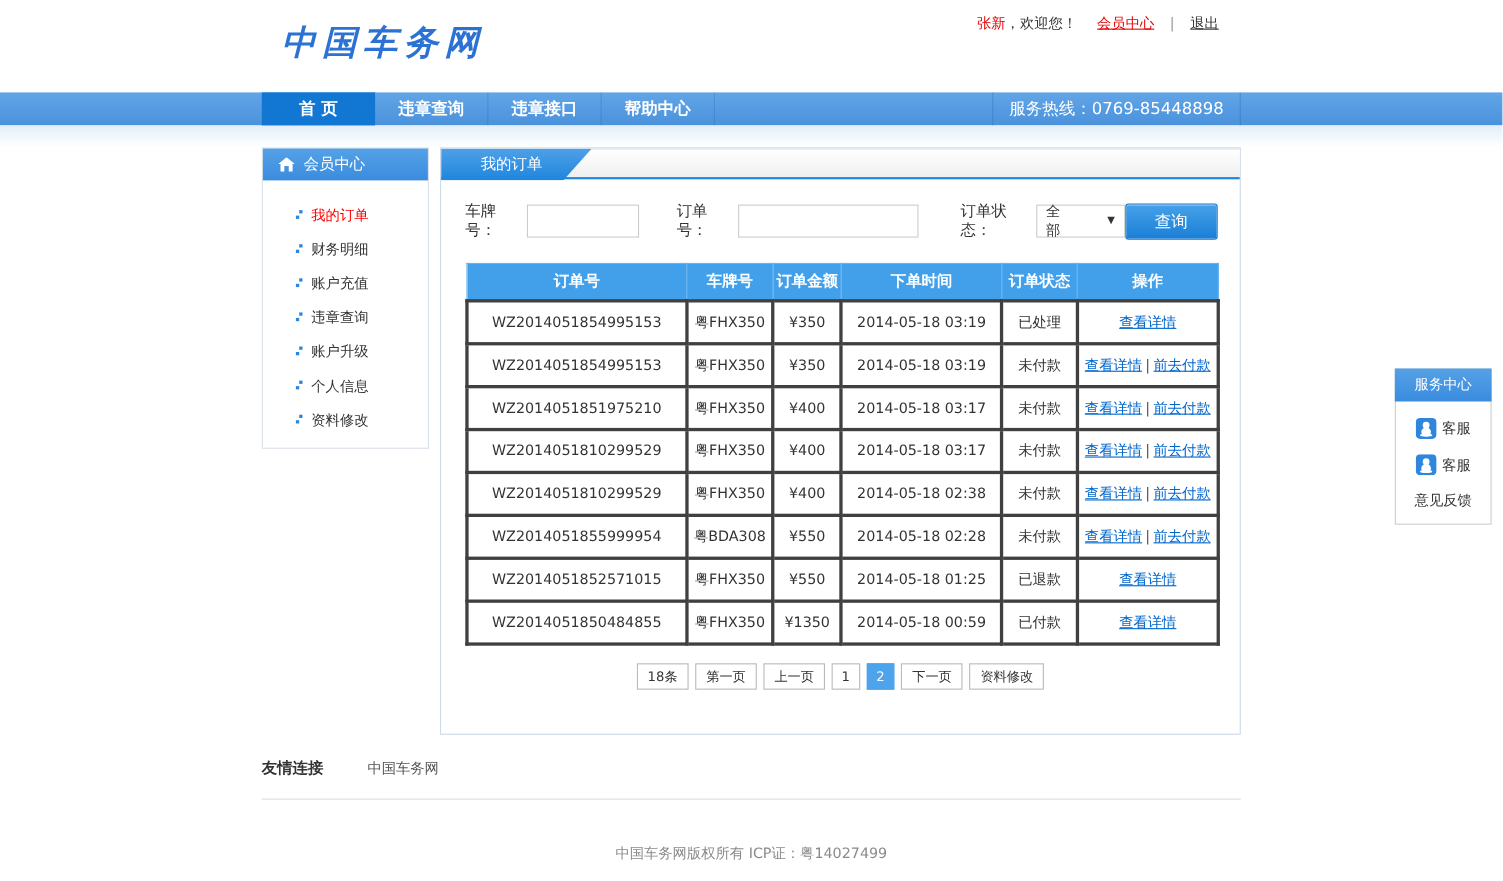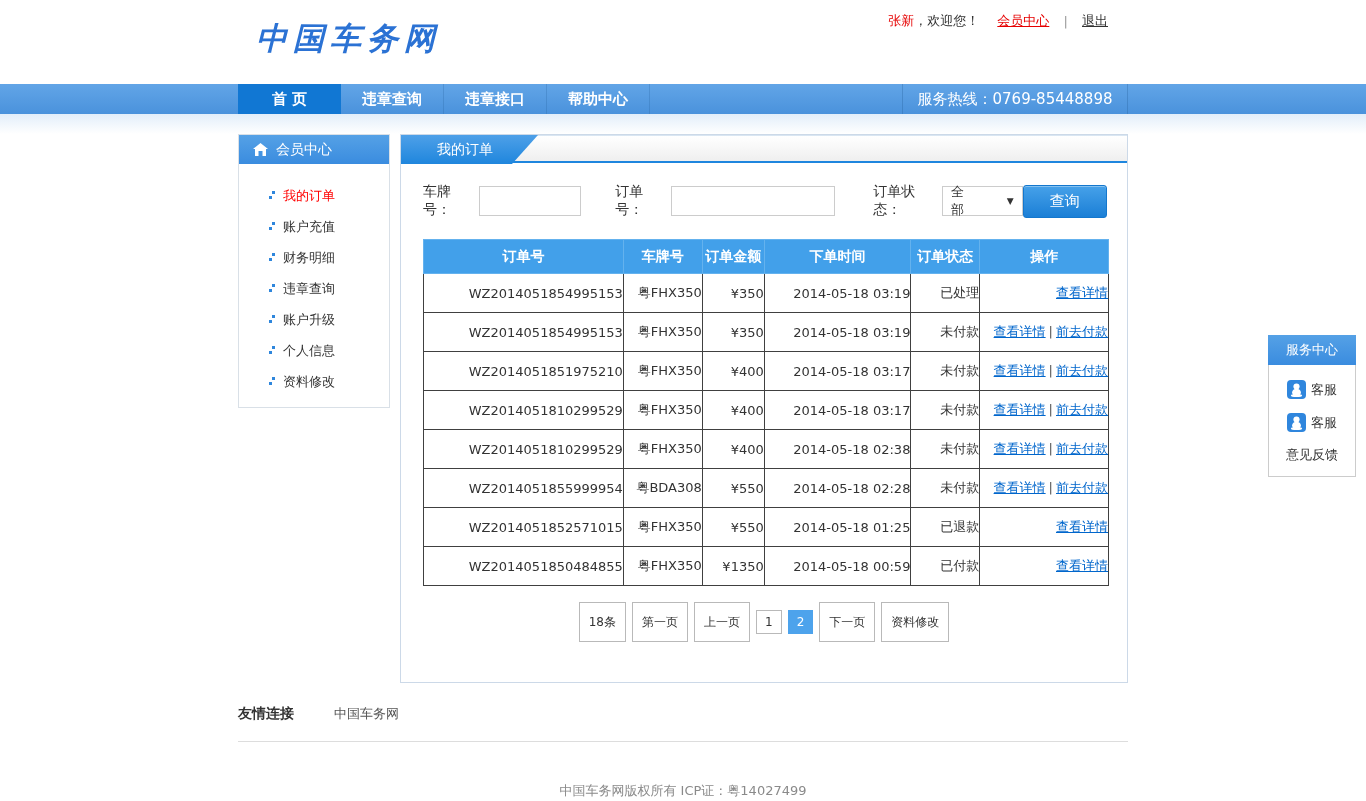--- a/index.html
+++ b/index.html
@@ -72,29 +72,29 @@
               font-size:13px; cursor:pointer;gap:41px; }
   .sel-arrow { font-size:9px; color:#333; }
   .btn-search { margin-left:auto; width:94px; height:33px; border:1px solid #1477cd; border-radius:3px;
                 background:linear-gradient(#46a1e9,#1b7fd6); color:#fff; font-size:15px; font-weight:normal;
                 cursor:pointer; box-shadow:inset 0 1px 0 rgba(255,255,255,.35); }
 
   
   .orders-table { width:686px; margin:10px 20px 0 22px; border-collapse:collapse;padding-left:40px; }
   .orders-table th { background:#42a0ea; color:#fff; font-size:14px; font-weight:bold; height:34px;
                      border:1px solid #64b2ee; }
-  .orders-table td { height:39px; border:1px solid #404040; font-size:13px; text-align:right; color:#333; }
+  .orders-table td { height:39px; border:3px solid #404040; font-size:13px; text-align:center; color:#333; }
   .st-red { color:#f00; }
   .tbl-link { color:#06c; text-decoration:underline; cursor:pointer; }
   .act-sep { color:#555; margin:0 3px; }
 
   
   .pagination { display:flex; justify-content:center; align-items:center; margin-top:16px; gap:6px; }
   .pg-item { border:1px solid #b9b9b9; background:#fff; font-size:12px; color:#333;
-             padding:12px 9px; cursor:pointer; line-height:14px; }
+             padding:4px 9px; cursor:pointer; line-height:14px; }
   .pg-item.pg-page { padding:4px 8px; }
   .pg-item.active { background:#4da3ec; border-color:#4da3ec; color:#fff; }
   .pg-info { cursor:default; }
 
   
   .service-panel { position:absolute; right:10px; top:335px; width:88px; background:#fff;
                    border:1px solid #ccc; text-align:center; }
   .sp-title { background:linear-gradient(#55a1e6,#3a8cdf); color:#fff; font-size:13px; padding:6px 0;
               margin:-1px -1px 0 -1px; }
   .sp-body { padding:8px 0 10px 0; }
@@ -146,25 +146,25 @@
         </svg>
         <span>会员中心</span>
       </div>
       <div class="sidebar-list">
         <div class="side-item active">
             <span class="bullet"></span>
             <span>我的订单</span>
           </div>
         <div class="side-item">
             <span class="bullet"></span>
+            <span>财务明细</span>
+          </div>
+        <div class="side-item">
+            <span class="bullet"></span>
             <span>账户充值</span>
-          </div>
-        <div class="side-item">
-            <span class="bullet"></span>
-            <span>财务明细</span>
           </div>
         <div class="side-item">
             <span class="bullet"></span>
             <span>违章查询</span>
           </div>
         <div class="side-item">
             <span class="bullet"></span>
             <span>账户升级</span>
           </div>
         <div class="side-item">

